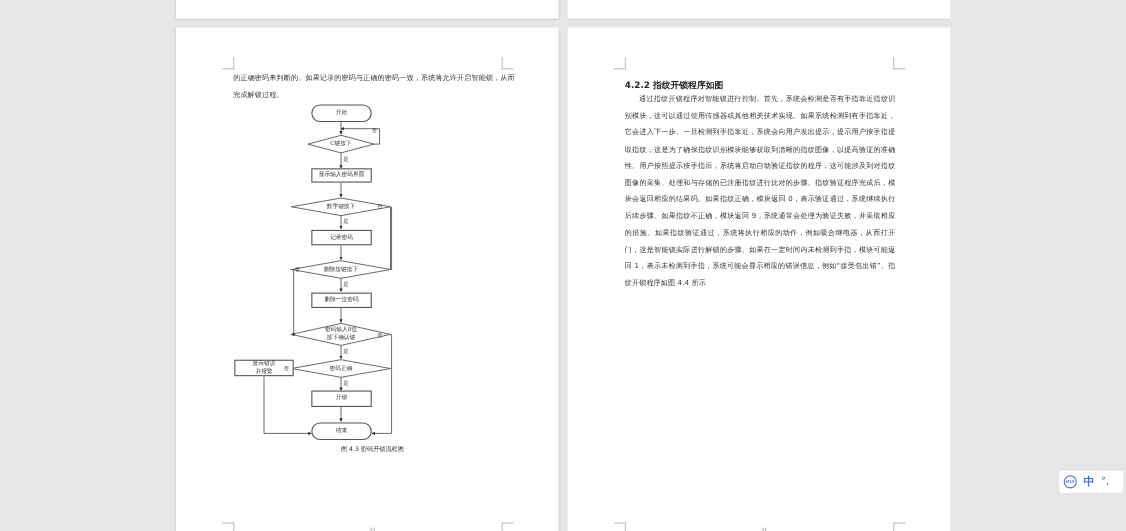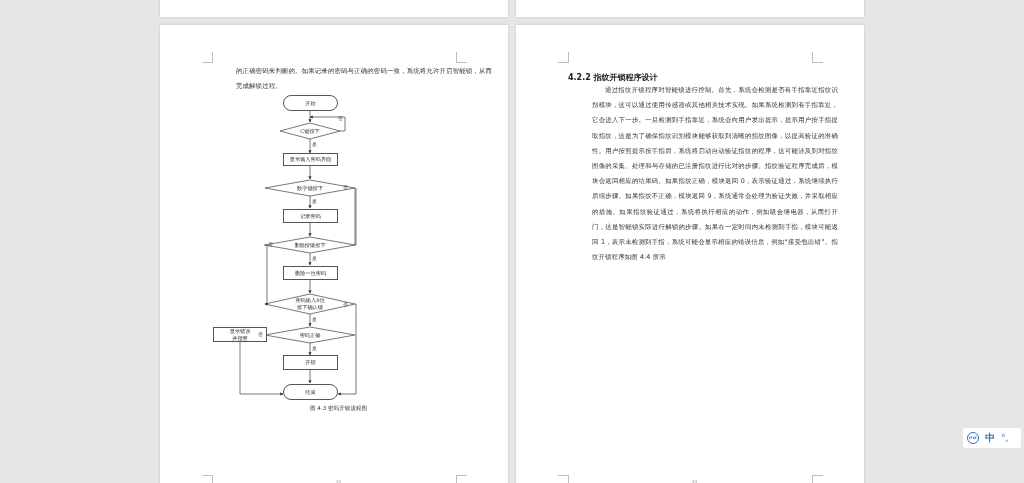--- a/index.html
+++ b/index.html
@@ -13,21 +13,21 @@
     box-shadow:0 0 2px rgba(0,0,0,0.18);
   }
   .corner { position:absolute; width:10px; height:10px; border-color:#bdbdbd; border-style:solid; border-width:0; }
   .c-tl { border-right-width:1px; border-bottom-width:1px; }
   .c-tr { border-left-width:1px; border-bottom-width:1px; }
   .c-bl { border-right-width:1px; border-top-width:1px; }
   .c-br { border-left-width:1px; border-top-width:1px; }
 
   .body-text {
     position:absolute; font-size:6.4px; line-height:15.2px; color:#333;
-    letter-spacing:0.15px; text-align:justify;margin-left:24px;
+    letter-spacing:0.15px; text-align:justify;
   }
   .heading {
     position:absolute; font-size:8px; color:#222; font-weight:bold;
   }
   .pagenum { position:absolute; font-size:4px; color:#999; }
 
   
   .fc { position:absolute; left:0; top:0; width:348px; height:455px; }
   .node {
     position:absolute; display:flex; align-items:center; justify-content:center;
@@ -144,21 +144,21 @@
 
   <div class="pagenum" style="left:176px; top:454px;">33</div>
 </div>
 
 <div class="page" style="left:516px; top:25px; width:348px; height:470px;">
   <div class="corner c-tl" style="left:42px; top:27px;"></div>
   <div class="corner c-tr" style="left:296px; top:27px;"></div>
   <div class="corner c-bl" style="left:42px; top:450px;"></div>
   <div class="corner c-br" style="left:296px; top:450px;"></div>
 
-  <div class="heading" style="left:52px; top:47px;">4.2.2  指纹开锁程序设计</div>
+  <div class="heading" style="left:52px; top:47px;">4.2.2  指纹开锁程序如图</div>
   <div class="body-text" style="left:52px; top:58px; width:246px; text-indent:13px;">通过指纹开锁程序对智能锁进行控制。首先，系统会检测是否有手指靠近指纹识别模块，这可以通过使用传感器或其他相关技术实现。如果系统检测到有手指靠近，它会进入下一步。一旦检测到手指靠近，系统会向用户发出提示，提示用户按手指提取指纹，这是为了确保指纹识别模块能够获取到清晰的指纹图像，以提高验证的准确性。用户按照提示按手指后，系统将启动自动验证指纹的程序，这可能涉及到对指纹图像的采集、处理和与存储的已注册指纹进行比对的步骤。指纹验证程序完成后，模块会返回相应的结果码。如果指纹正确，模块返回 0，表示验证通过，系统继续执行后续步骤。如果指纹不正确，模块返回 9，系统通常会处理为验证失败，并采取相应的措施。如果指纹验证通过，系统将执行相应的动作，例如吸合继电器，从而打开门，这是智能锁实际进行解锁的步骤。如果在一定时间内未检测到手指，模块可能返回 1，表示未检测到手指，系统可能会显示相应的错误信息，例如“接受包出错”。指纹开锁程序如图 4.4 所示</div>
 
   <div class="pagenum" style="left:176px; top:454px;">34</div>
 </div>
 
 <div class="ime">
   <div class="ime-logo">iFLY</div>
   <span class="ime-lang">中</span>
   <span class="ime-punct">°,</span>
 </div>

